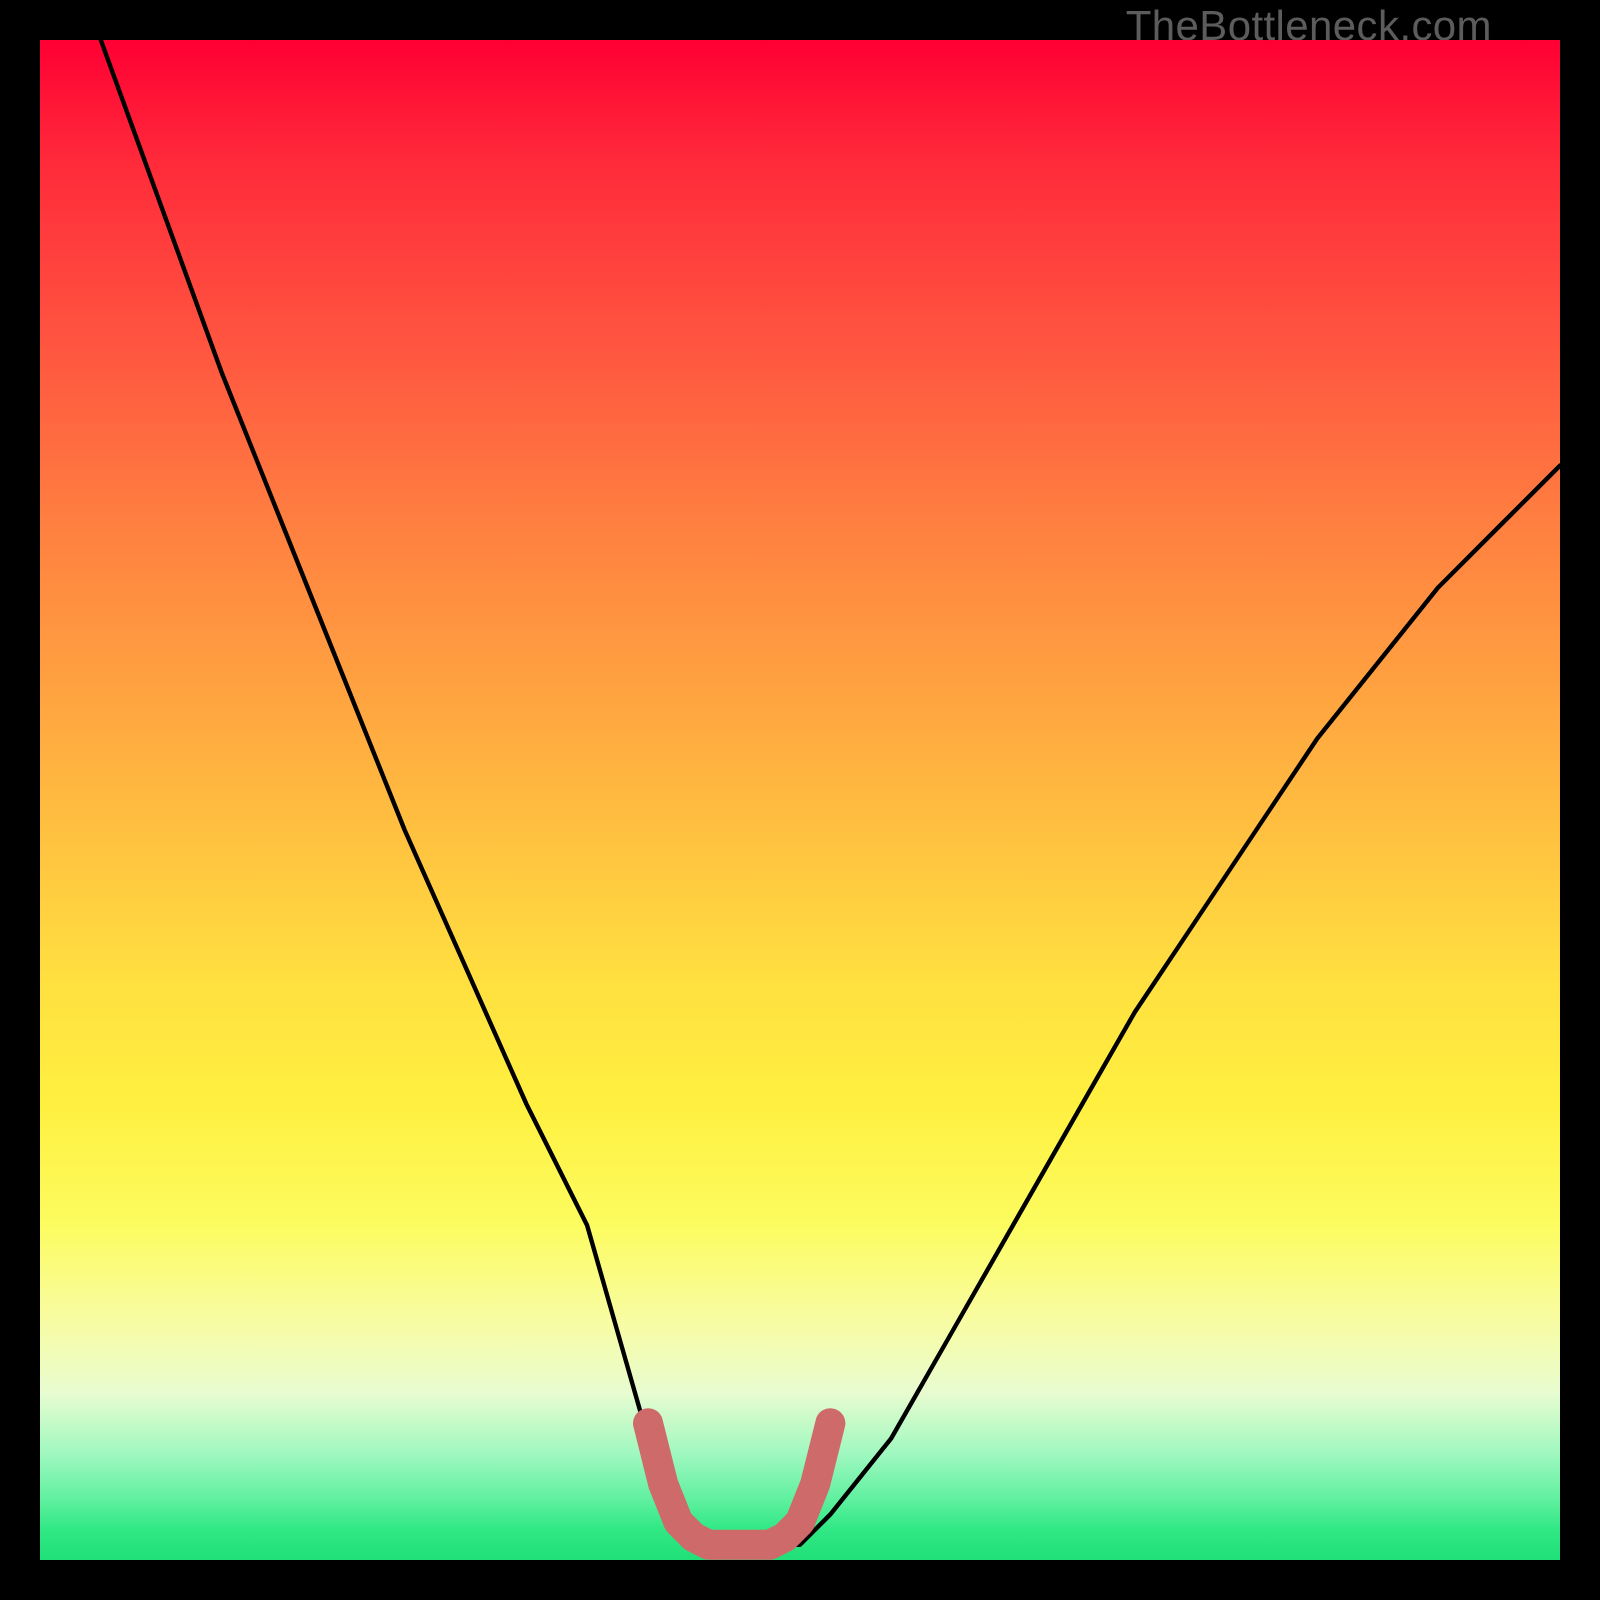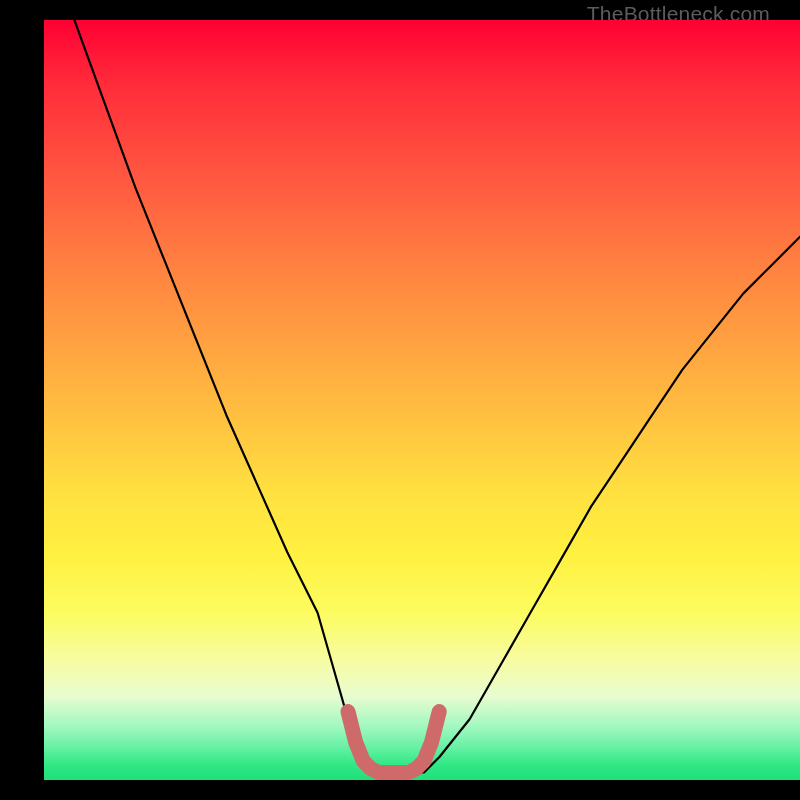--- a/index.html
+++ b/index.html
@@ -9,21 +9,20 @@
     height: 800px;
     background: #000;
     overflow: hidden;
     font-family: Arial, Helvetica, sans-serif;
   }
   .frame {
     position: relative;
     width: 756px;
     height: 800px;
     background: #000;
-    margin-left: 24px;
   }
   .plot-area {
     position: absolute;
     left: 20px;
     top: 20px;
     width: 760px;
     height: 760px;
     background: linear-gradient(to bottom,
       #ff0033 0%,
       #ff2a3a 8%,

